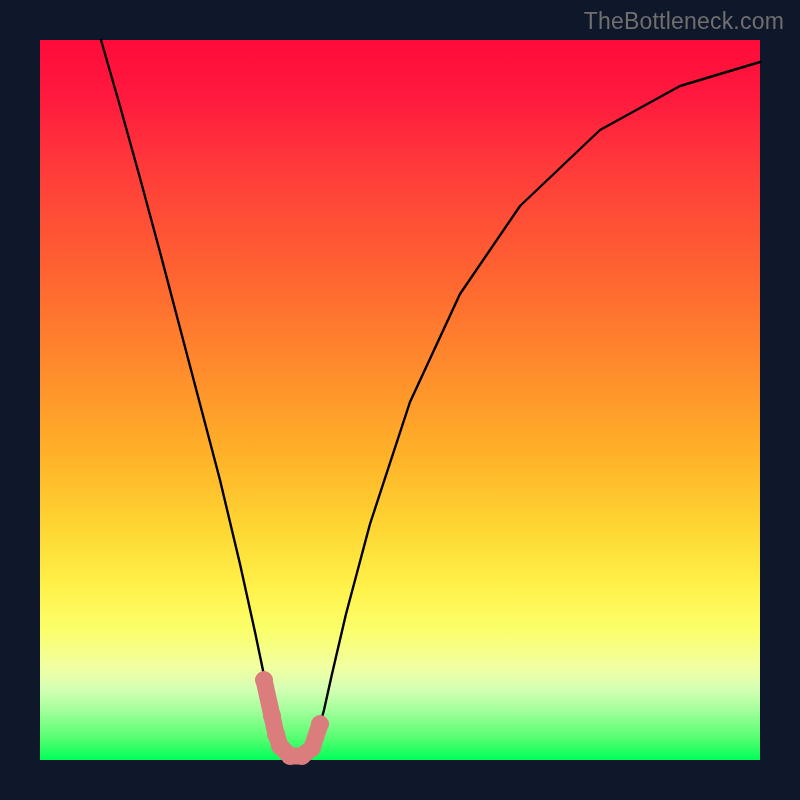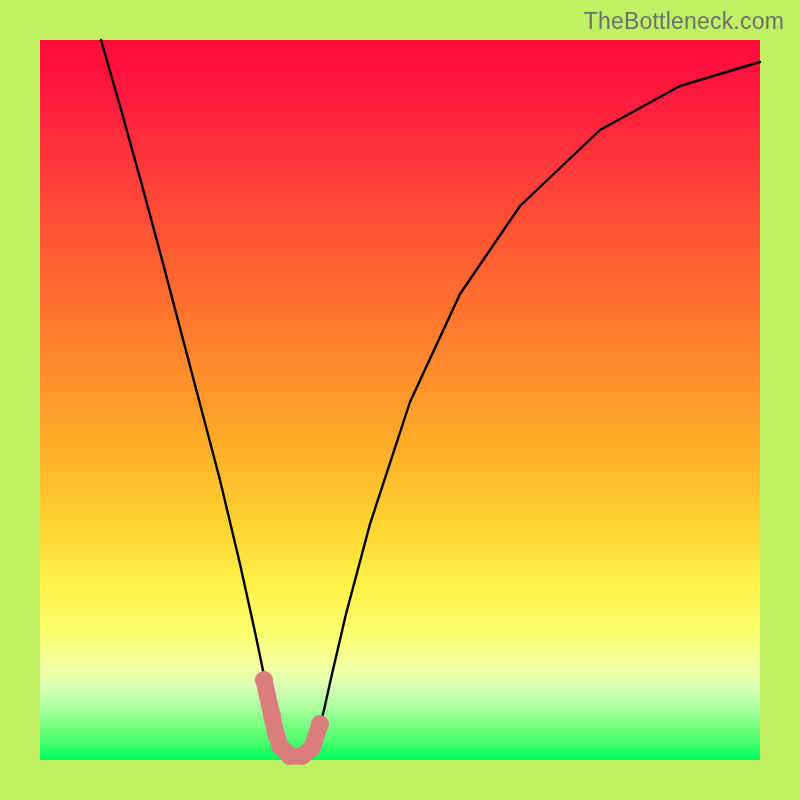--- a/index.html
+++ b/index.html
@@ -7,21 +7,21 @@
     padding: 0;
     width: 800px;
     height: 800px;
     background: #000;
     overflow: hidden;
     font-family: Arial, Helvetica, sans-serif;
   }
   .frame {
     position: absolute;
     top: 0; left: 0; width: 800px; height: 800px;
-    background: #bef264;
+    background: #0f172a;
   }
   .plot {
     position: absolute;
     top: 40px; left: 40px; width: 720px; height: 720px;
     
     background: linear-gradient(to bottom,
       #ff0b3a 0%,
       #ff1a3e 8%,
       #ff3b3a 18%,
       #ff6830 34%,

